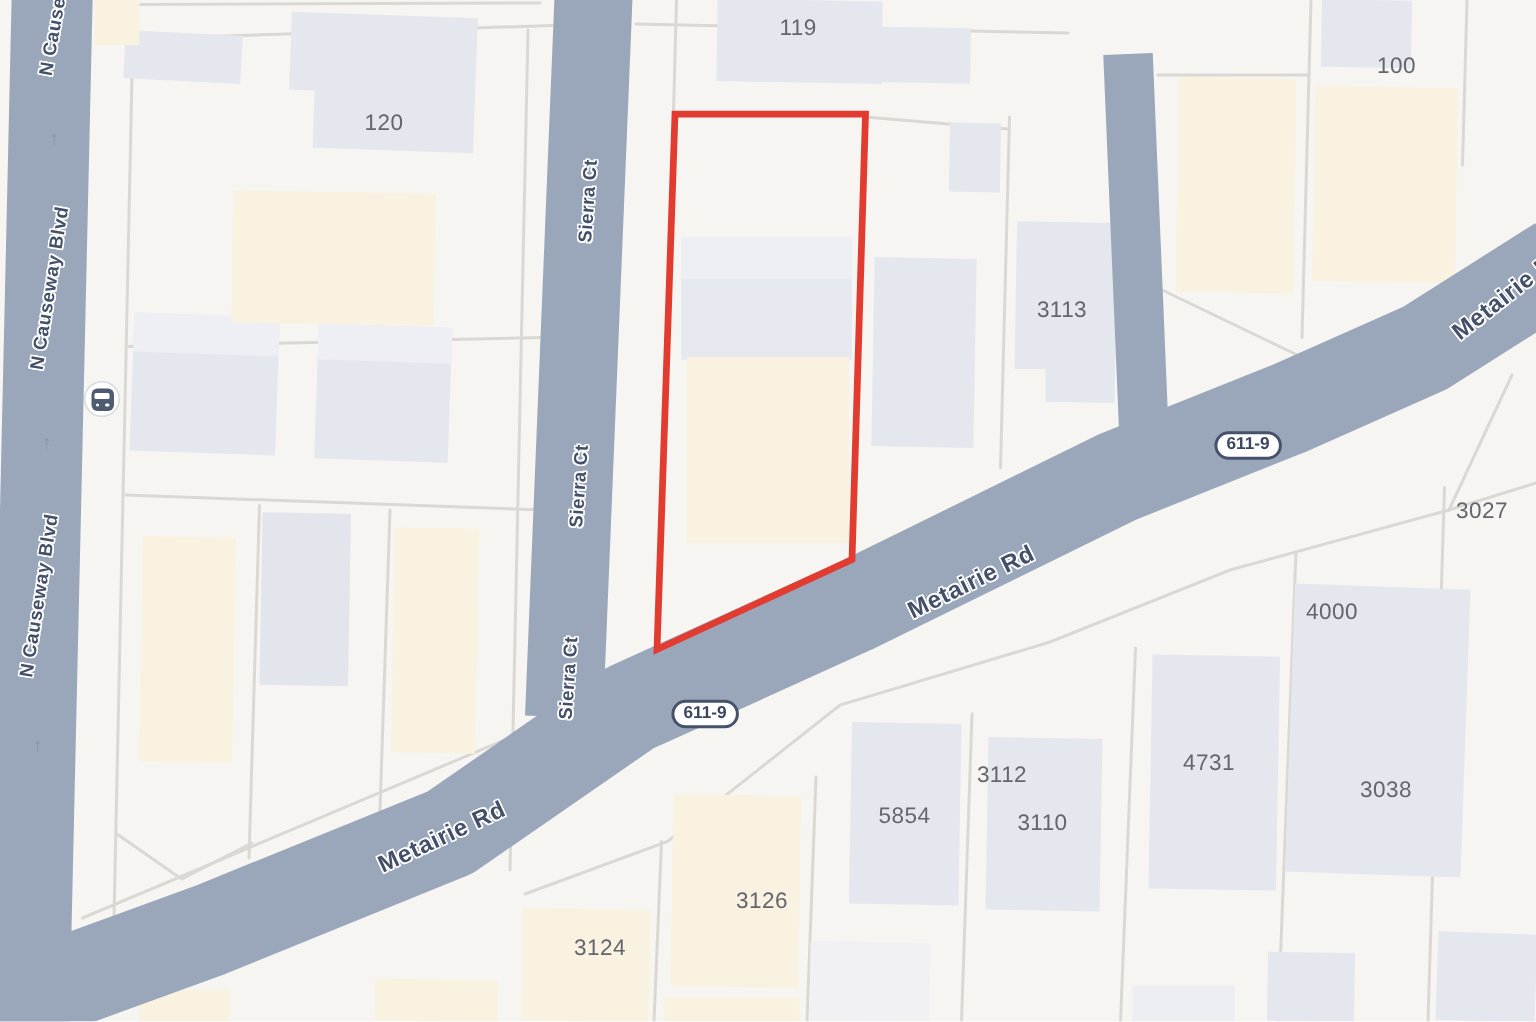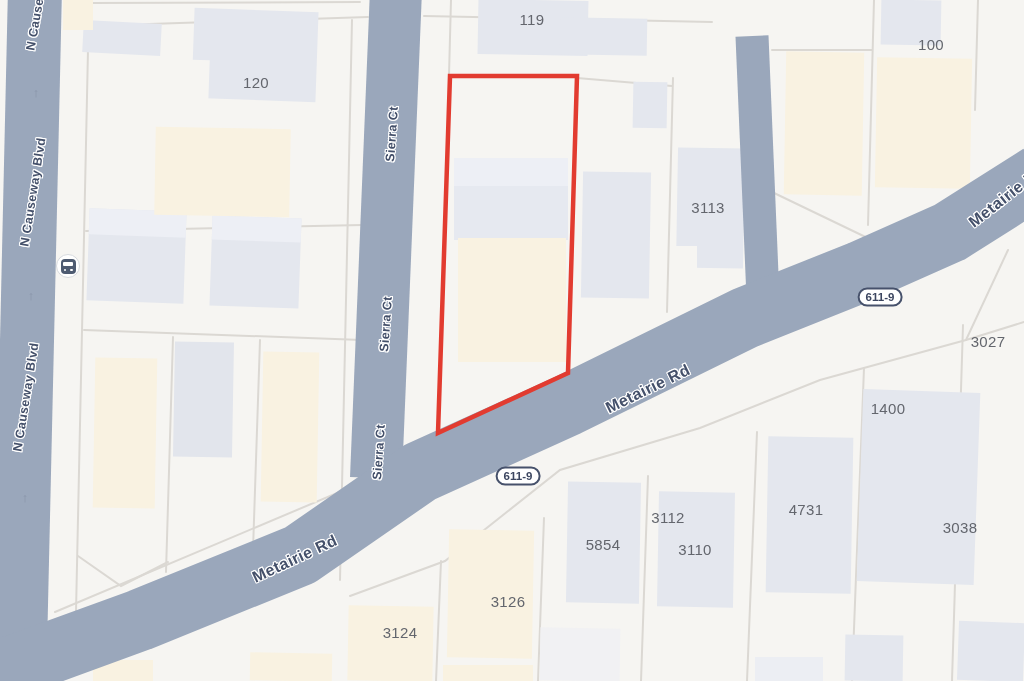--- a/index.html
+++ b/index.html
@@ -37,21 +37,20 @@
     position:absolute;
     white-space:nowrap;
     background:#ffffff;
     border:2px solid #46516b;
     border-radius:10px;
     color:#3c4660;
     font-size:11.5px;
     font-weight:bold;
     padding:0px 6px;
     line-height:15px;
-    margin-left:48px;
   }
   .oneway-arrow{
     position:absolute;
     color:#8894a8;
     font-size:13px;
     font-weight:bold;
   }
   .bus-stop{
     position:absolute;
     width:24px;height:24px;
@@ -172,26 +171,26 @@
       <div class="road-label minor" style="left: 386px; top: 324px; transform: translate(-50%, -50%) rotate(-86deg);">Sierra Ct</div>
       <div class="road-label minor" style="left: 379px; top: 452px; transform: translate(-50%, -50%) rotate(-86deg);">Sierra Ct</div>
       <div class="road-label major" style="left: 295px; top: 559px; transform: translate(-50%, -50%) rotate(-25deg);">Metairie Rd</div>
       <div class="road-label major" style="left: 648px; top: 389px; transform: translate(-50%, -50%) rotate(-26deg);">Metairie Rd</div>
       <div class="road-label major" style="left: 1007px; top: 196px; transform: translate(-50%, -50%) rotate(-38deg);">Metairie Rd</div>
       <div class="parcel-label" style="left: 532px; top: 19px; transform: translate(-50%, -50%);">119</div>
       <div class="parcel-label" style="left: 256px; top: 62px; transform: translate(-50%, -50%); margin-top: 20px;">120</div>
       <div class="parcel-label" style="left: 931px; top: 44px; transform: translate(-50%, -50%);">100</div>
       <div class="parcel-label" style="left: 708px; top: 207px; transform: translate(-50%, -50%);">3113</div>
       <div class="parcel-label" style="left: 988px; top: 341px; transform: translate(-50%, -50%);">3027</div>
-      <div class="parcel-label" style="left: 888px; top: 408px; transform: translate(-50%, -50%);">1400</div>
+      <div class="parcel-label" style="left: 888px; top: 408px; transform: translate(-50%, -50%);">4000</div>
       <div class="parcel-label" style="left: 806px; top: 509px; transform: translate(-50%, -50%);">4731</div>
       <div class="parcel-label" style="left: 668px; top: 517px; transform: translate(-50%, -50%);">3112</div>
       <div class="parcel-label" style="left: 695px; top: 549px; transform: translate(-50%, -50%);">3110</div>
       <div class="parcel-label" style="left: 603px; top: 544px; transform: translate(-50%, -50%);">5854</div>
-      <div class="parcel-label" style="left: 924px; top: 527px; transform: translate(-50%, -50%); margin-left: 36px;">3038</div>
+      <div class="parcel-label" style="left: 924px; top: 527px; transform: translate(-50%, -50%);">3038</div>
       <div class="parcel-label" style="left: 508px; top: 601px; transform: translate(-50%, -50%);">3126</div>
       <div class="parcel-label" style="left: 400px; top: 632px; transform: translate(-50%, -50%);">3124</div>
       <div class="shield" style="left: 832px; top: 297px; transform: translate(-50%, -50%);">611-9</div>
       <div class="shield" style="left: 470px; top: 476px; transform: translate(-50%, -50%);">611-9</div>
       <div class="oneway-arrow" style="left: 36px; top: 92px; transform: translate(-50%, -50%);">↑</div>
       <div class="oneway-arrow" style="left: 31px; top: 295px; transform: translate(-50%, -50%);">↑</div>
       <div class="oneway-arrow" style="left: 25px; top: 497px; transform: translate(-50%, -50%);">↑</div>
     </div>
 
   <div class="bus-stop" id="bus-stop" style="left: 56px; top: 254px;">

